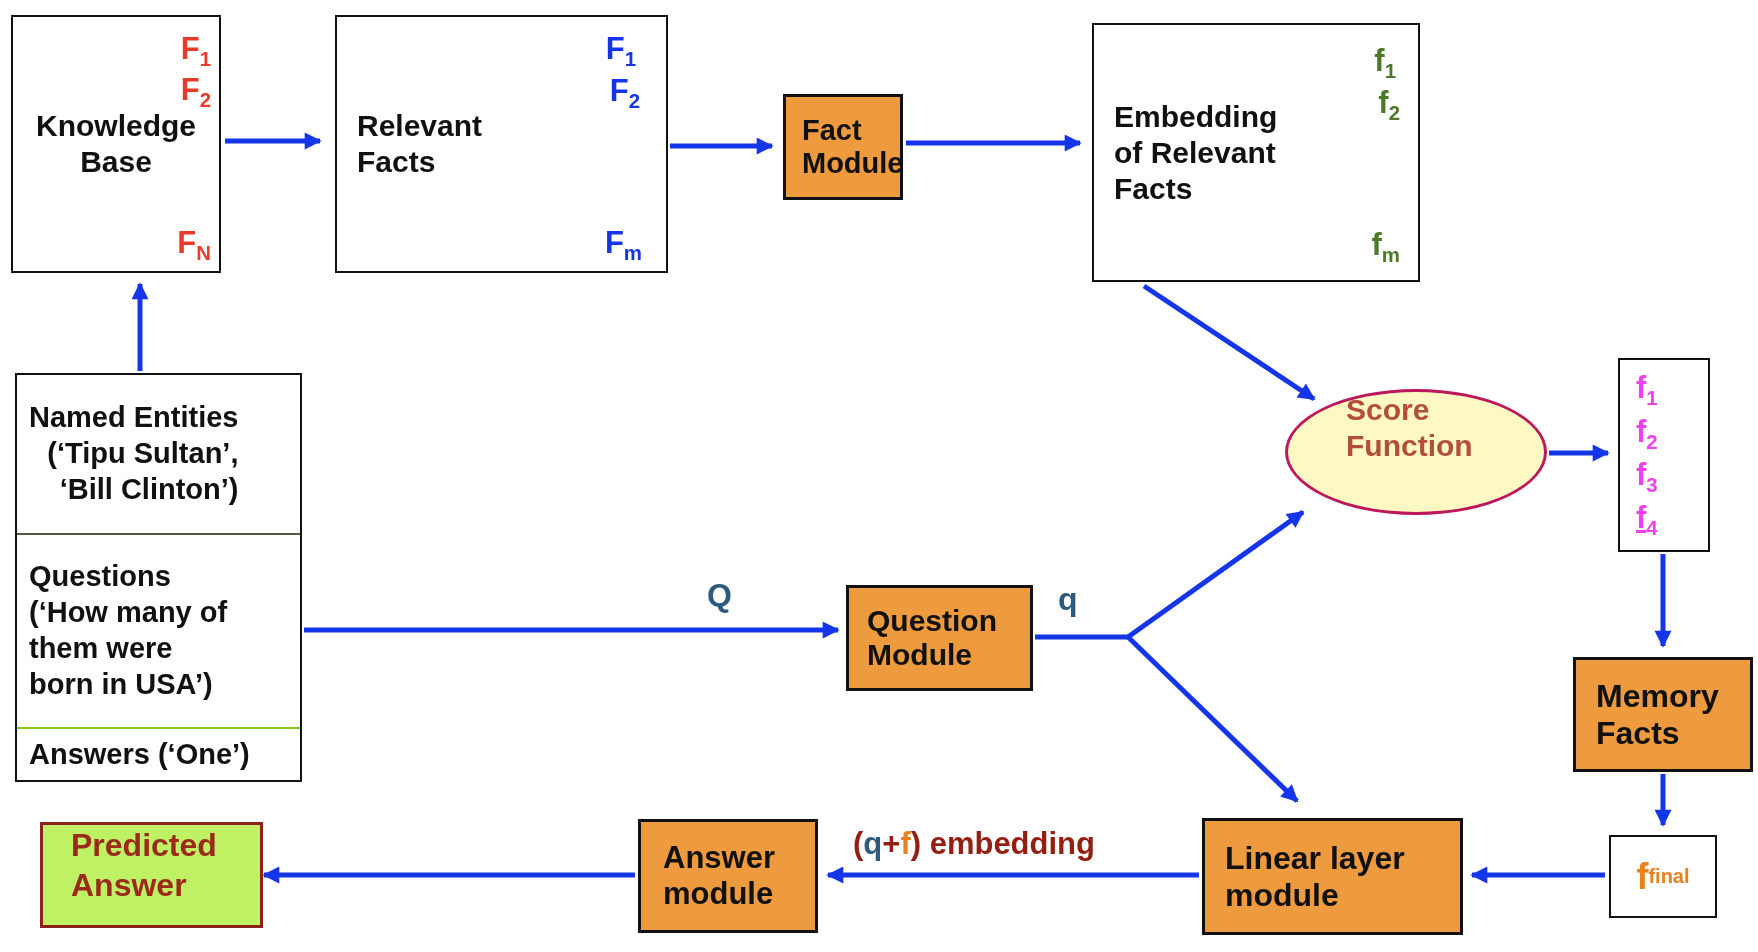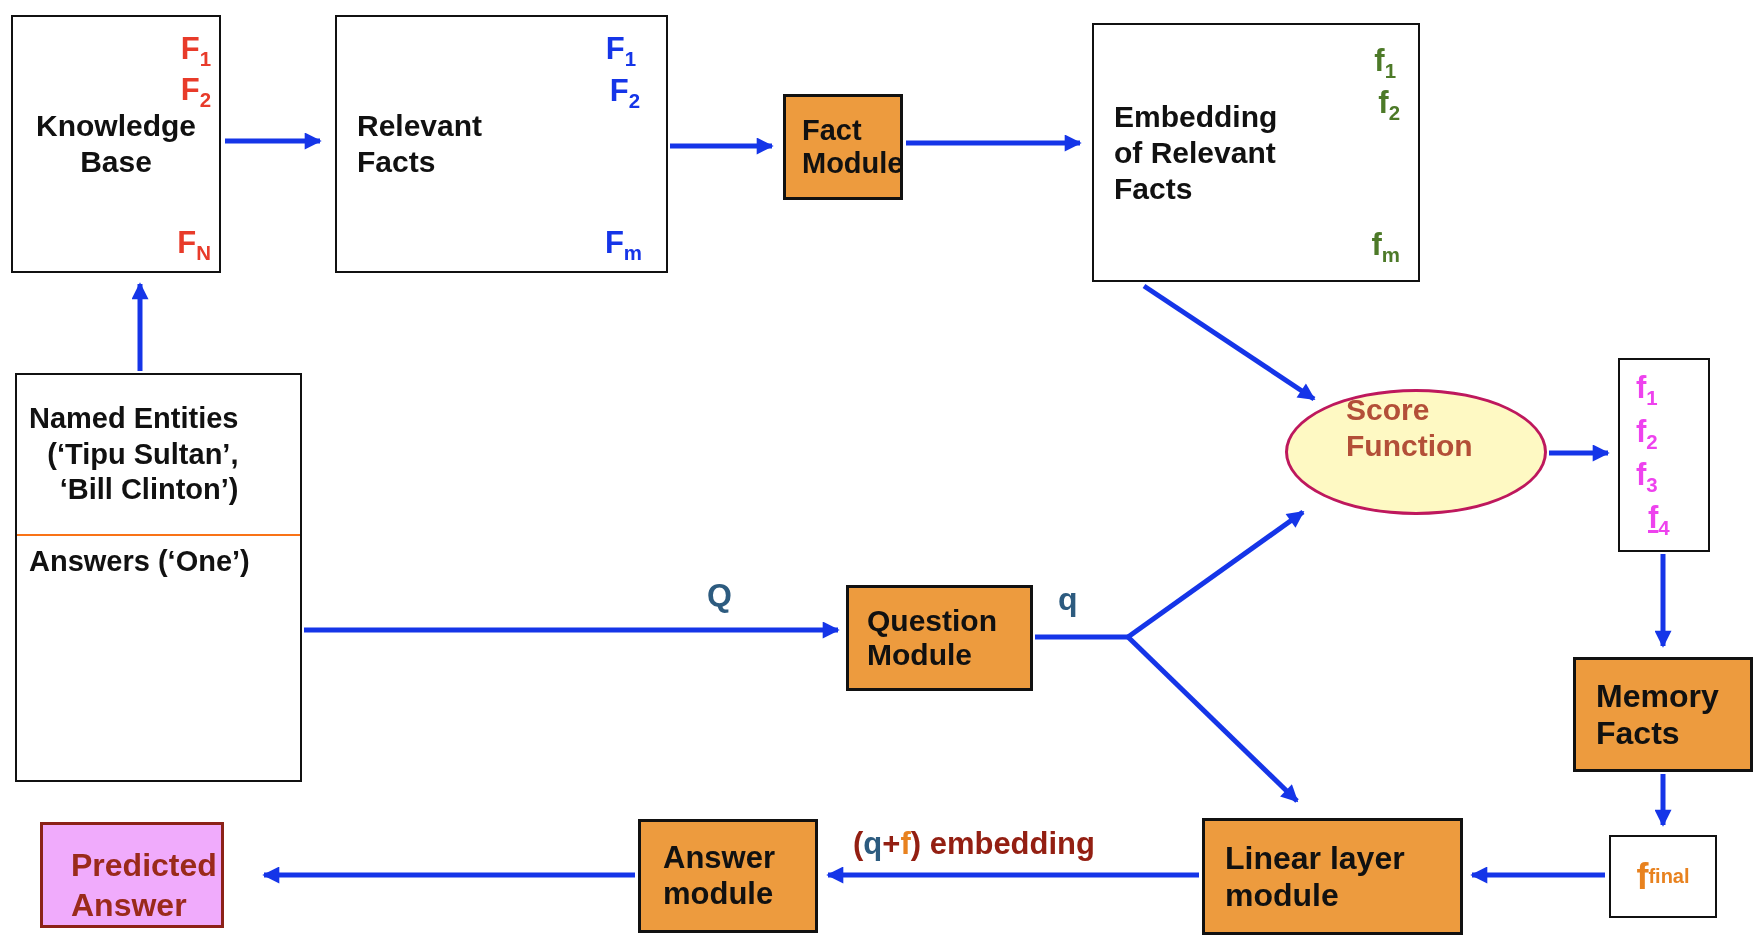--- a/index.html
+++ b/index.html
@@ -21,22 +21,22 @@
   #kb   { left:11px;  top:15px; width:210px; height:258px; }
   #rf   { left:335px; top:15px; width:333px; height:258px; }
   #emb  { left:1092px; top:23px; width:328px; height:259px; }
   #factmod { left:783px; top:94px; width:120px; height:106px; }
   #qmod    { left:846px; top:585px; width:187px; height:106px; }
   #memmod  { left:1573px; top:657px; width:180px; height:115px; }
   #linmod  { left:1202px; top:818px; width:261px; height:117px; }
   #ansmod  { left:638px; top:819px; width:180px; height:114px; }
   #scored  { left:1618px; top:358px; width:92px; height:194px; }
   #ffinal  { left:1609px; top:835px; width:108px; height:83px; display:flex; align-items:center; justify-content:center; }
-  #pred    { left:40px; top:822px; width:184px; height:106px; background:#f0abfc; border:3px solid #8c2218;
-             display:flex; align-items:flex-end; }
+  #pred    { left:40px; top:822px; width:223px; height:106px; background:#bef264; border:3px solid #8c2218;
+             display:flex; align-items:flex-start; }
   #panel   { left:15px; top:373px; width:287px; height:409px; }
 
   #kb .title { position:absolute; inset:0; display:flex; align-items:center; justify-content:center;
                text-align:center; font-size:30px; line-height:1.2; }
   #rf .title, #emb .title { position:absolute; inset:0; display:flex; align-items:center;
                font-size:30px; line-height:1.2; padding-left:20px; }
 
   #factmod .mlbl { font-size:29px; padding-left:16px; }
   #qmod .mlbl    { font-size:30px; padding-left:18px; }
   #memmod .mlbl  { font-size:32px; padding-left:20px; }
@@ -59,29 +59,29 @@
   .blue { color:#1535e8; }
   .green { color:#4d7a28; }
   .mag  { color:#ee42ee; }
   #ffinal .fbase { font-size:36px; color:#e8821f; line-height:1; }
   #ffinal sub { font-size:20px; color:#e8821f; }
 
   #kb .f1 { top:16px; right:8px; }  #kb .f2 { top:57px; right:8px; }  #kb .fn { top:210px; right:8px; }
   #rf .f1 { top:16px; right:30px; } #rf .f2 { top:58px; right:26px; } #rf .fm { top:210px; right:24px; }
   #emb .f1 { top:20px; right:22px; } #emb .f2 { top:62px; right:18px; } #emb .fm { top:204px; right:18px; }
   #scored .sf1 { top:12px; left:16px; } #scored .sf2 { top:56px; left:16px; }
-  #scored .sf3 { top:99px; left:16px; } #scored .sf4 { top:142px; left:28px;text-decoration:underline; }
+  #scored .sf3 { top:99px; left:16px; } #scored .sf4 { top:142px; left:16px;text-decoration:underline; }
 
   
   #panel { border:2px solid #111; background:#fff; display:flex; flex-direction:column; }
   #panel .row { box-sizing:border-box; display:flex; align-items:center; padding-left:12px;
                 font-size:29px; line-height:1.24; }
   #panel .r1 { height:159px;text-align:right; }
   #panel .r2 { height:195px; border-top:2px solid #5a5647; }
-  #panel .r3 { height:53px;  border-top:2px solid #f97316; }
+  #panel .r3 { height:53px;  border-top:2px solid #84cc16; }
 
   
   .qlbl { position:absolute; font-size:32px; color:#2d5b7f; }
   #qupper { left:707px; top:577px; }
   #qlower { left:1058px; top:581px; }
   #qflbl { position:absolute; left:853px; top:826px; font-size:31px; color:#931f12; }
   #qflbl .tq { color:#2c5b7f; } #qflbl .tf { color:#e8821f; }
 
   
   svg.arrows { position:absolute; left:0; top:0; pointer-events:none; }
@@ -184,20 +184,24 @@
 
   <div class="module" id="qmod">
     <div class="mlbl">Question
 Module</div>
   </div>
 
   <div class="abs" id="panel">
     <div class="row r1 pre">Named Entities
 (‘Tipu Sultan’,
 ‘Bill Clinton’)</div>
+    <div class="row r2 pre">Questions
+(‘How many of
+them were
+born in USA’)</div>
     <div class="row r3 pre">Answers (‘One’)</div>
   </div>
 
   <div class="qlbl" id="qupper">Q</div>
   <div class="qlbl" id="qlower">q</div>
   <div id="qflbl"><span>(</span><span class="tq">q</span><span>+</span><span class="tf">f</span><span>) embedding</span></div>
 
 </div>
 
 </body></html>

